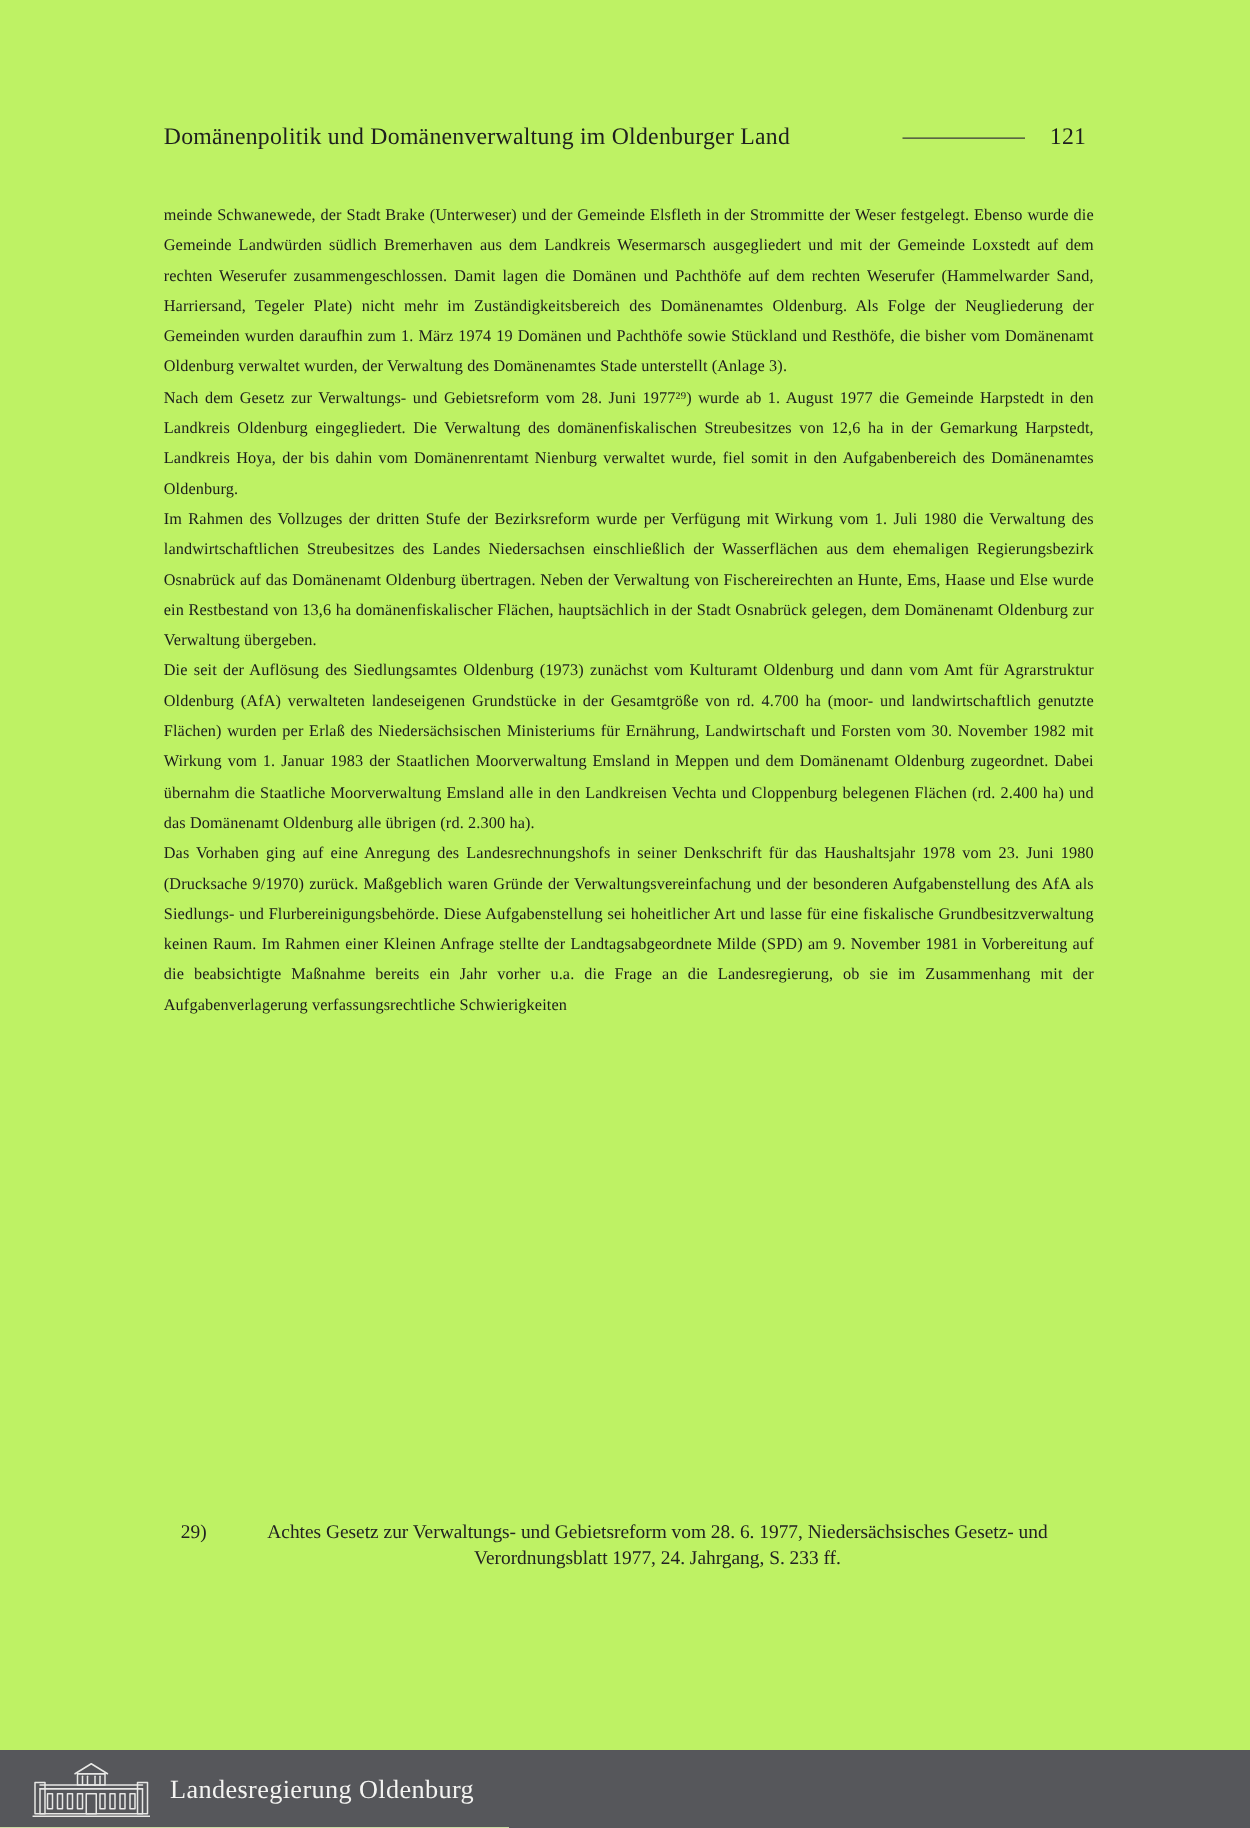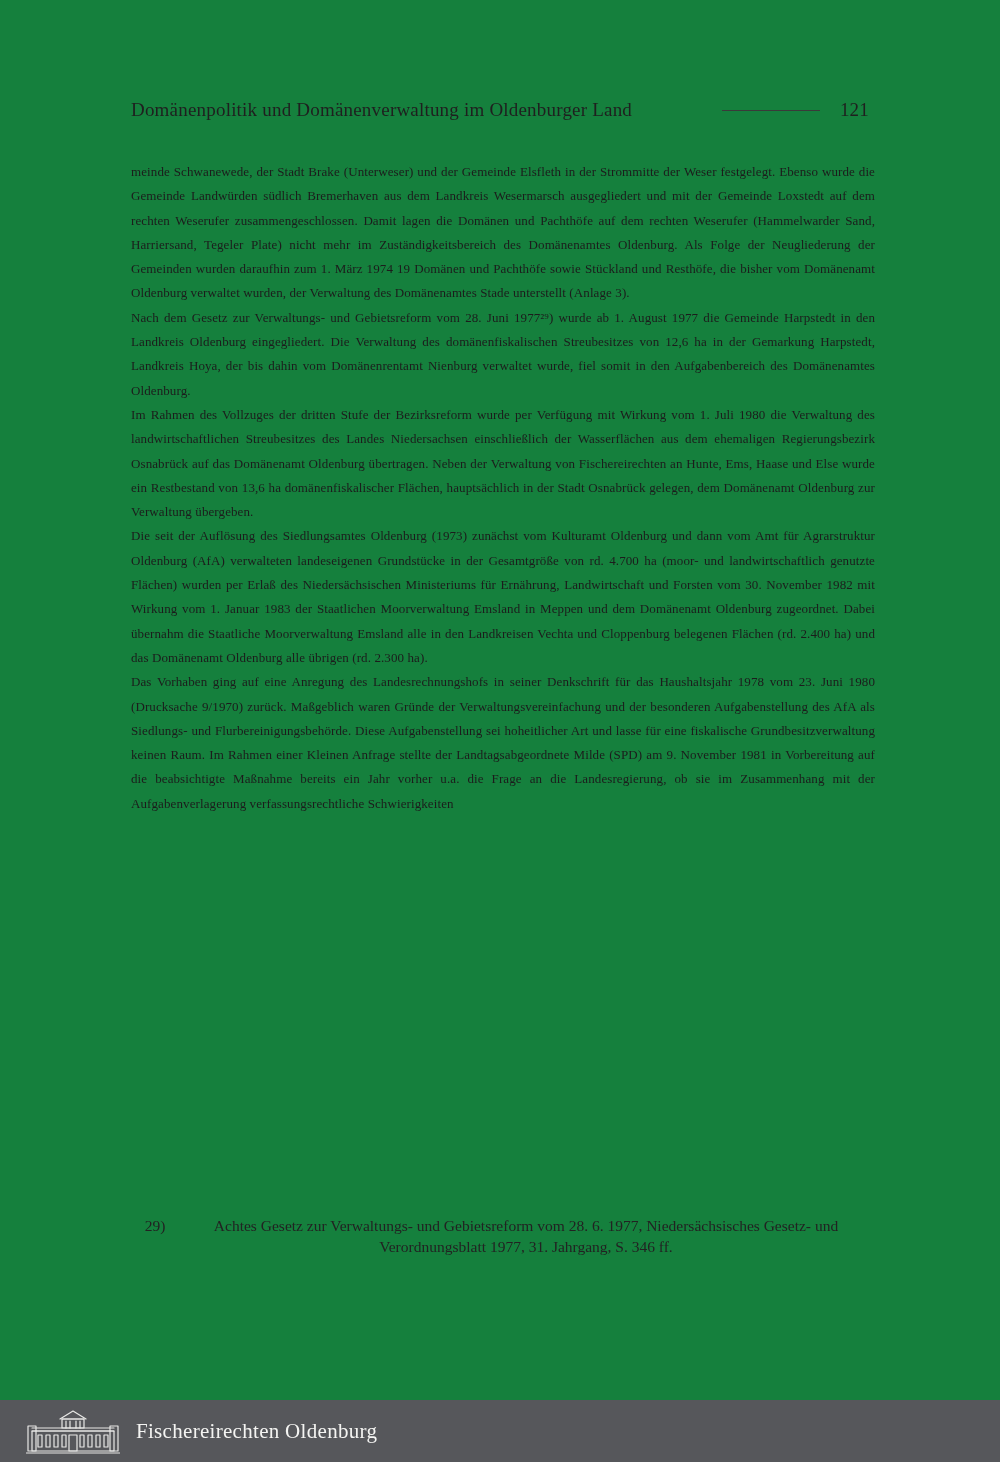--- a/index.html
+++ b/index.html
@@ -4,21 +4,21 @@
 <style>
   html, body {
     margin: 0;
     padding: 0;
     background: #e9e9e7;
   }
   .page {
     position: relative;
     width: 1000px;
     height: 1462px;
-    background: #15803d;
+    background: #bef264;
     overflow: hidden;
     font-family: "Liberation Serif", "DejaVu Serif", serif;
     color: #1b1b1b;
   }
   
   .header {
     position: absolute;
     top: 99px;
     left: 131px;
     width: 738px;
@@ -113,21 +113,21 @@
   <div class="body-text">
     <p lang="de">meinde Schwanewede, der Stadt Brake (Unterweser) und der Gemeinde Elsfleth in der Strommitte der Weser festgelegt. Ebenso wurde die Gemeinde Landwürden südlich Bremerhaven aus dem Landkreis Wesermarsch ausgegliedert und mit der Gemeinde Loxstedt auf dem rechten Weserufer zusammengeschlossen. Damit lagen die Domänen und Pachthöfe auf dem rechten Weserufer (Hammelwarder Sand, Harriersand, Tegeler Plate) nicht mehr im Zuständigkeitsbereich des Domänenamtes Oldenburg. Als Folge der Neugliederung der Gemeinden wurden daraufhin zum 1. März 1974  19 Domänen und Pachthöfe sowie Stückland und Resthöfe, die bisher vom Domänenamt Oldenburg verwaltet wurden, der Verwaltung des Domänenamtes Stade unterstellt (Anlage 3).</p>
     <p lang="de">Nach dem Gesetz zur Verwaltungs- und Gebietsreform vom 28. Juni 1977²⁹) wurde ab 1. August 1977 die Gemeinde Harpstedt in den Landkreis Oldenburg eingegliedert. Die Verwaltung des domänenfiskalischen Streubesitzes von 12,6 ha in der Gemarkung Harpstedt, Landkreis Hoya, der bis dahin vom Domänenrentamt Nienburg verwaltet wurde, fiel somit in den Aufgabenbereich des Domänenamtes Oldenburg.</p>
     <p lang="de">Im Rahmen des Vollzuges der dritten Stufe der Bezirksreform wurde per Verfügung mit Wirkung vom 1. Juli 1980 die Verwaltung des landwirtschaftlichen Streubesitzes des Landes Niedersachsen einschließlich der Wasserflächen aus dem ehemaligen Regierungsbezirk Osnabrück auf das Domänenamt Oldenburg übertragen. Neben der Verwaltung von Fischereirechten an Hunte, Ems, Haase und Else wurde ein Restbestand von 13,6 ha domänenfiskalischer Flächen, hauptsächlich in der Stadt Osnabrück gelegen, dem Domänenamt Oldenburg zur Verwaltung übergeben.</p>
     <p lang="de">Die seit der Auflösung des Siedlungsamtes Oldenburg (1973) zunächst vom Kulturamt Oldenburg und dann vom Amt für Agrarstruktur Oldenburg (AfA) verwalteten landeseigenen Grundstücke in der Gesamtgröße von rd. 4.700 ha (moor- und landwirtschaftlich genutzte Flächen) wurden per Erlaß des Niedersächsischen Ministeriums für Ernährung, Landwirtschaft und Forsten vom 30. November 1982 mit Wirkung vom 1. Januar 1983 der Staatlichen Moorverwaltung Emsland in Meppen und dem Domänenamt Oldenburg zugeordnet. Dabei übernahm die Staatliche Moorverwaltung Emsland alle in den Landkreisen Vechta und Cloppenburg belegenen Flächen (rd. 2.400 ha) und das Domänenamt Oldenburg alle übrigen (rd. 2.300 ha).</p>
     <p lang="de">Das Vorhaben ging auf eine Anregung des Landesrechnungshofs in seiner Denkschrift für das Haushaltsjahr 1978 vom 23. Juni 1980 (Drucksache 9/1970) zurück. Maßgeblich waren Gründe der Verwaltungsvereinfachung und der besonderen Aufgabenstellung des AfA als Siedlungs- und Flurbereinigungsbehörde. Diese Aufgabenstellung sei hoheitlicher Art und lasse für eine fiskalische Grundbesitzverwaltung keinen Raum. Im Rahmen einer Kleinen Anfrage stellte der Landtagsabgeordnete Milde (SPD) am 9. November 1981 in Vorbereitung auf die beabsichtigte Maßnahme bereits ein Jahr vorher u.a. die Frage an die Landesregierung, ob sie im Zusammenhang mit der Aufgabenverlagerung verfassungsrechtliche Schwierigkeiten</p>
   </div>
 
   <div class="footnote">
     <span class="fn-label">29)</span>
-    <span class="fn-text">Achtes Gesetz zur Verwaltungs- und Gebietsreform vom 28. 6. 1977, Niedersächsisches Gesetz- und Verordnungsblatt 1977, 31. Jahrgang, S. 346 ff.</span>
+    <span class="fn-text">Achtes Gesetz zur Verwaltungs- und Gebietsreform vom 28. 6. 1977, Niedersächsisches Gesetz- und Verordnungsblatt 1977, 24. Jahrgang, S. 233 ff.</span>
   </div>
 
   <div class="footer-bar">
     <span class="footer-icon">
       <svg width="94" height="46" viewBox="0 0 94 46" fill="none" stroke="#e8e8e6" stroke-width="1.2" stroke-linejoin="round" stroke-linecap="round">
 
         <polyline points="34,11 47,3 60,11"></polyline>
         <line x1="36" y1="11" x2="58" y2="11"></line>
 
         <rect x="36" y="11" width="22" height="9"></rect>
@@ -150,16 +150,16 @@
         <rect x="36" y="27" width="4" height="12"></rect>
         <rect x="43" y="27" width="8" height="16"></rect>
         <rect x="54" y="27" width="4" height="12"></rect>
         <rect x="62" y="27" width="4" height="12"></rect>
         <rect x="70" y="27" width="4" height="12"></rect>
         <rect x="78" y="27" width="4" height="12"></rect>
 
         <line x1="0" y1="45" x2="94" y2="45"></line>
       </svg>
     </span>
-    <span class="footer-text">Fischereirechten Oldenburg</span>
+    <span class="footer-text">Landesregierung Oldenburg</span>
   </div>
 
 </div>
 
 </body></html>

